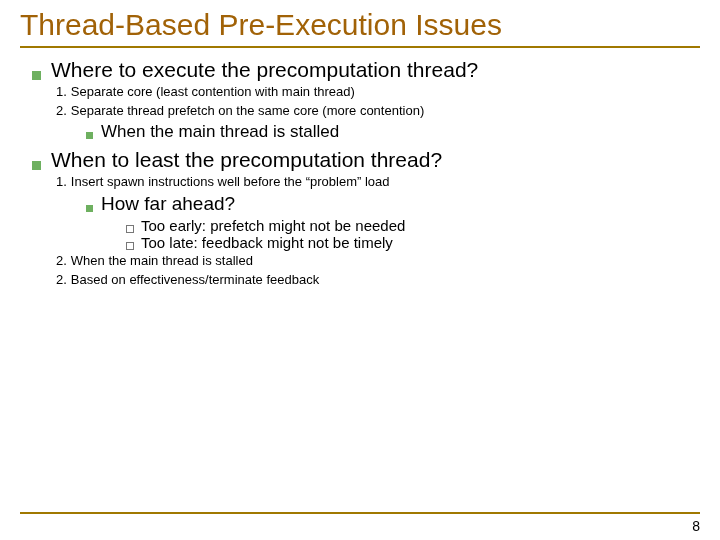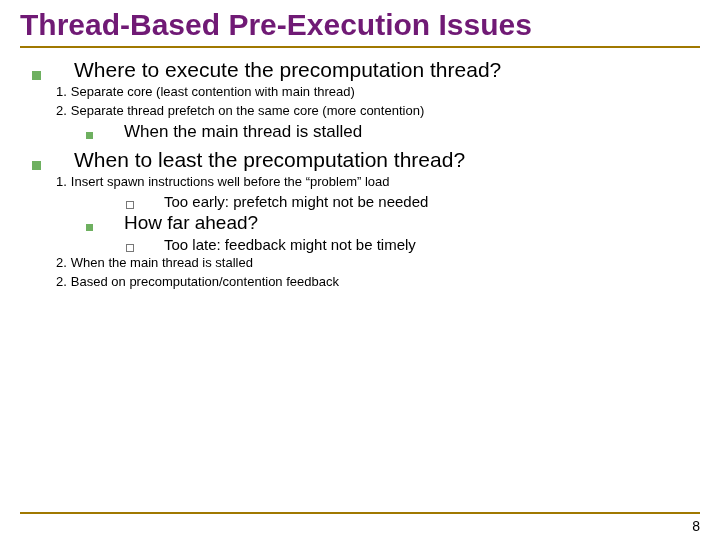--- a/index.html
+++ b/index.html
@@ -11,32 +11,31 @@
     height: 540px;
     position: relative;
     color: #000;
   }
   .slide {
     padding: 8px 20px 0 20px;
     box-sizing: border-box;
   }
   .title {
     font-size: 30px;
-    color: #701a75;
+    color: #a16207;
     margin: 0 0 4px 0;
-    font-weight: bold;
+    font-weight: normal;
   }
   .title-underline {
     border-top: 2px solid #a07800;
     margin: 0 0 10px 0;
   }
   .bullet-row {
     display: flex;
     align-items: baseline;
-    gap: 23px;
   }
   .sq-bullet {
     display: inline-block;
     width: 9px;
     height: 9px;
     background: #6eb060;
     margin-right: 10px;
     flex-shrink: 0;
     position: relative;
     top: 3px;
@@ -123,35 +122,35 @@
     <span>When the main thread is stalled</span>
   </div>
 
   <div class="bullet-row lvl1">
     <span class="sq-bullet"></span>
     <span>When to least the precomputation thread?</span>
   </div>
   <div class="numlist">
     <span class="num">1.</span><span>Insert spawn instructions well before the “problem” load</span>
   </div>
+  <div class="bullet-row sub1-big">
+    <span class="sq-bullet-sm"></span>
+    <span>How far ahead?</span>
+  </div>
   <div class="bullet-row sub2">
     <span class="sq-bullet-xs"></span>
     <span>Too early: prefetch might not be needed</span>
-  </div>
-  <div class="bullet-row sub1-big">
-    <span class="sq-bullet-sm"></span>
-    <span>How far ahead?</span>
   </div>
   <div class="bullet-row sub2">
     <span class="sq-bullet-xs"></span>
     <span>Too late: feedback might not be timely</span>
   </div>
   <div class="numlist">
     <span class="num">2.</span><span>When the main thread is stalled</span>
   </div>
 
   <div class="numlist">
-    <span class="num">2.</span><span>Based on precomputation/contention feedback</span>
+    <span class="num">2.</span><span>Based on effectiveness/terminate feedback</span>
   </div>
 </div>
 
 <div class="footer-line"></div>
 <div class="page-num">8</div>
 
 </body></html>

